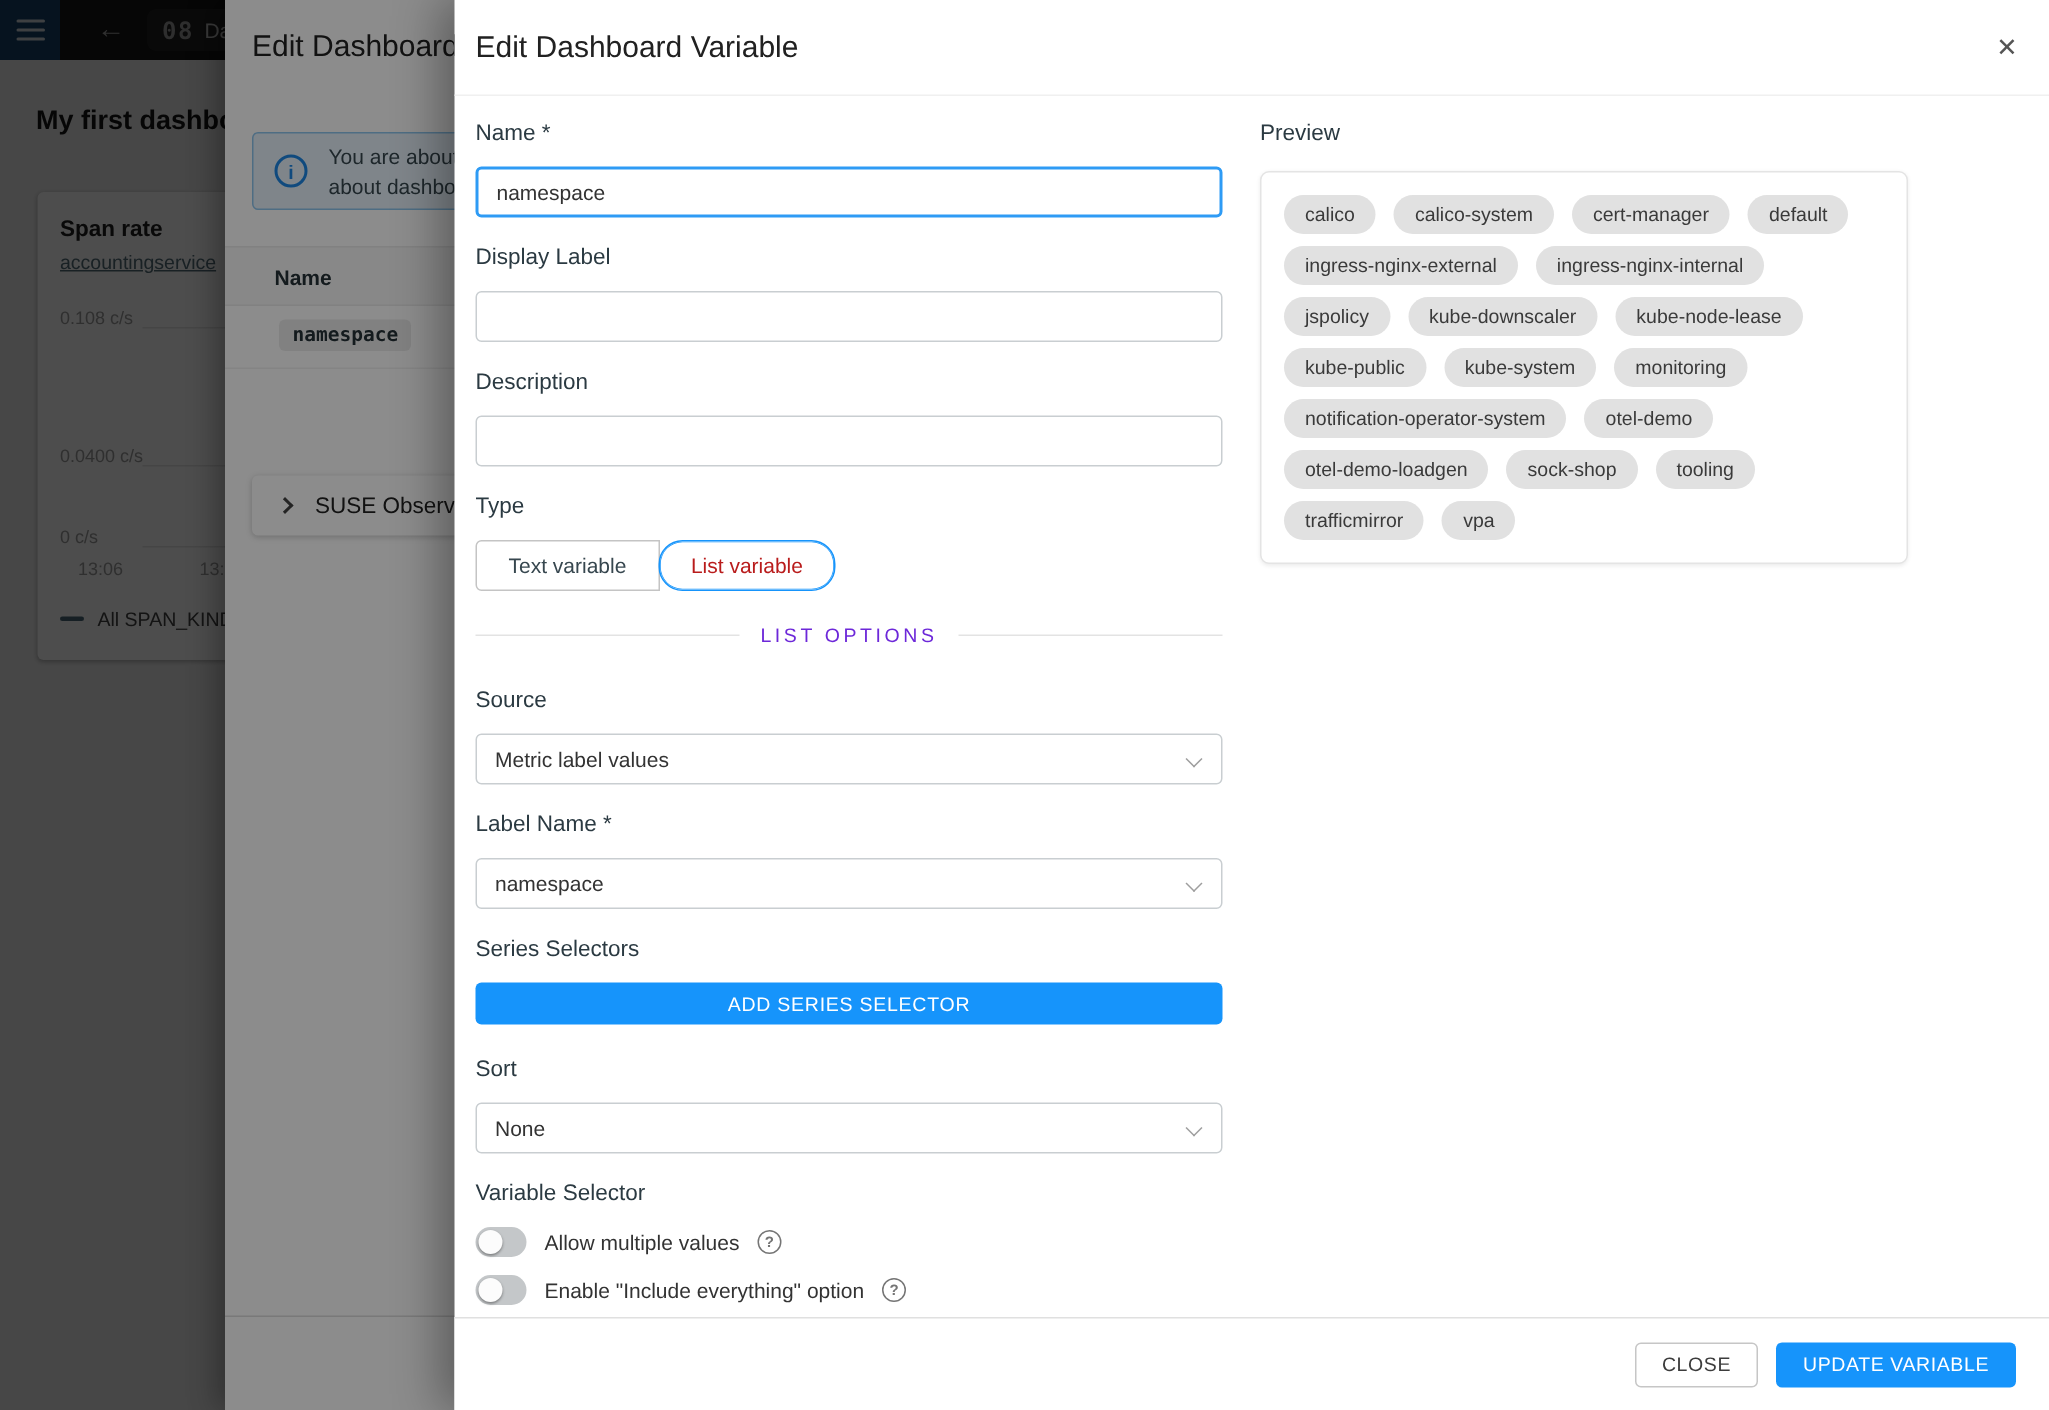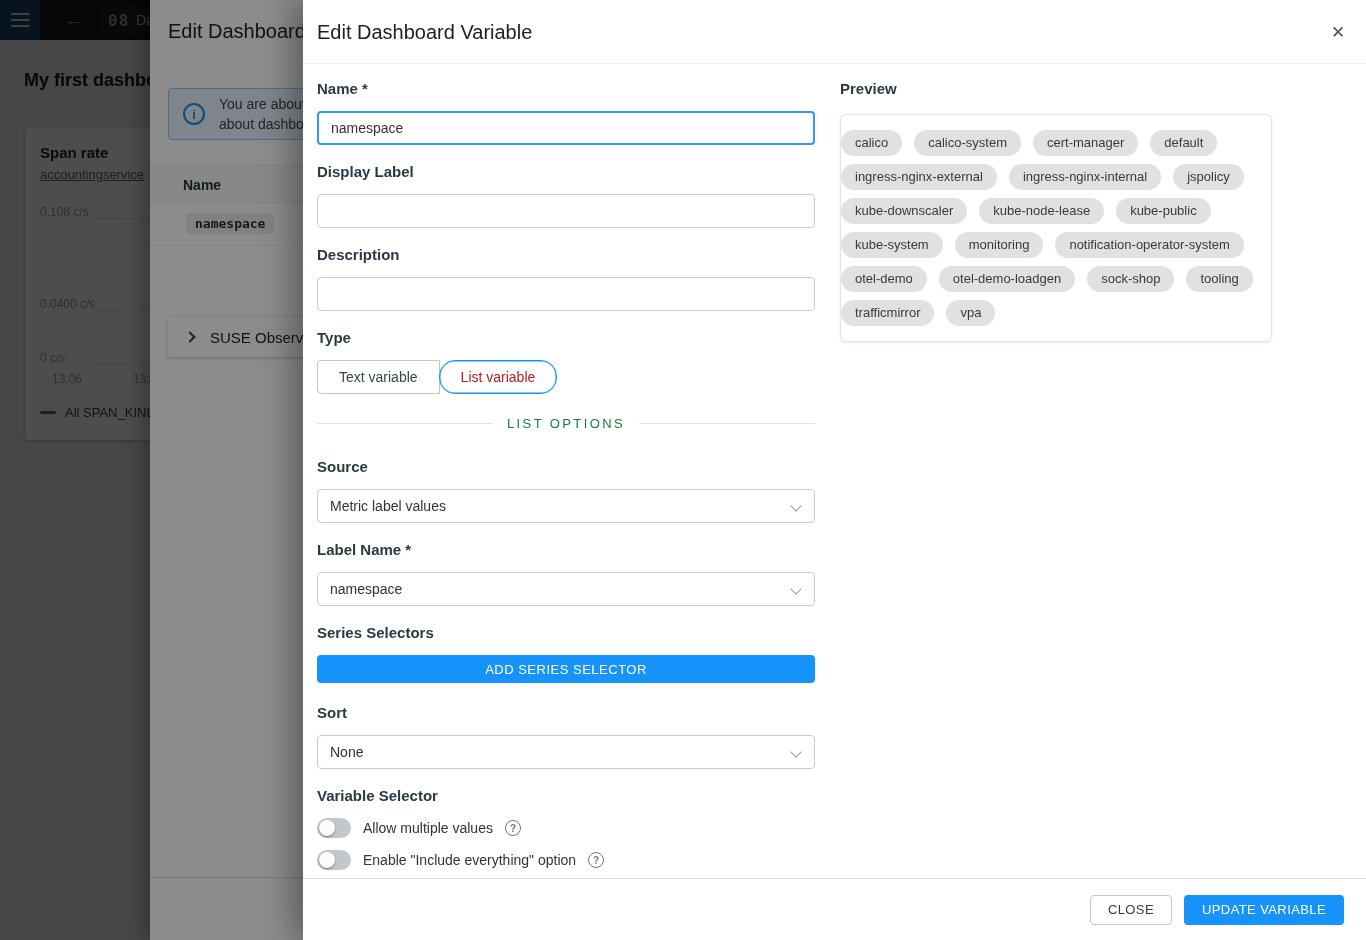--- a/index.html
+++ b/index.html
@@ -48,41 +48,41 @@
   .expander-label { font-size:15px; font-weight:500; color:#212121; white-space:nowrap; }
   .drawer-footline { position:absolute; left:0; bottom:62px; width:100%; height:1px; background:#dcdcdc; }
 
   
   .modal { position:absolute; left:303px; top:0; right:0; bottom:0; z-index:20; background:#fff; box-shadow:-10px 0 30px rgba(0,0,0,.35); }
   .modal-header { position:absolute; top:0; left:0; width:100%; height:64px; border-bottom:1px solid #f0f0f0; }
   .modal-title { position:absolute; left:14px; top:21px; font-size:20px; font-weight:500; color:#212121; }
   .close-btn { position:absolute; right:16px; top:20px; width:24px; height:24px; display:flex; align-items:center; justify-content:center; font-size:17px; color:#555; cursor:pointer; }
 
   .form-col { position:absolute; left:14px; top:80px; width:498px; }
-  .f-label { font-size:15px; font-weight:700; color:#2b3a42; height:18px; margin-bottom:13px; }
+  .f-label { font-size:15px; font-weight:400; color:#2b3a42; height:18px; margin-bottom:13px; }
   .f-input { width:100%; height:34px; border:1px solid #c9ced1; border-radius:4px; padding:0 12px; font-size:14px; color:#333; font-family:inherit; outline:none; background:#fff; margin-bottom:18px; }
   .f-input.focused { border:2px solid #2e9bf5; }
   .seg-row { display:flex; margin-bottom:22px; }
   .seg-btn { height:34px; padding:0 21px; display:flex; align-items:center; font-size:14px; cursor:pointer; background:#fff; }
   .seg-btn.plain { border:1px solid #c4c4c4; border-radius:4px 0 0 4px; color:#37474f; }
   .seg-btn.selected { border:1px solid #1694fb; border-radius:16px; color:#b91c1c; margin-left:-1px; z-index:1; box-shadow:inset 0 0 0 0.5px #1694fb; }
   .list-divider { display:flex; align-items:center; gap:14px; margin-bottom:27px; }
   .list-divider .line { flex:1; height:1px; background:#e3e3e3; }
-  .list-divider .txt { font-size:13px; color:#15803d; letter-spacing:2.4px; }
+  .list-divider .txt { font-size:13px; color:#6d28d9; letter-spacing:2.4px; }
   .f-select { position:relative; width:100%; height:34px; border:1px solid #c9ced1; border-radius:4px; display:flex; align-items:center; padding:0 12px; font-size:14px; color:#333; cursor:pointer; margin-bottom:18px; background:#fff; }
   .chev-down { position:absolute; right:14px; top:12px; width:8px; height:8px; border-right:1.5px solid #9e9e9e; border-bottom:1.5px solid #9e9e9e; transform:rotate(45deg); }
   .primary-btn { width:100%; height:28px; background:#1694fb; color:#fff; border:none; border-radius:4px; font-size:13px; font-weight:500; letter-spacing:.5px; font-family:inherit; cursor:pointer; margin-bottom:21px; }
   .toggle-row { display:flex; align-items:center; gap:12px; height:20px; margin-bottom:12px; }
   .switch { position:relative; width:34px; height:20px; border-radius:10px; background:#c4c7c9; cursor:pointer; flex:0 0 auto; }
   .switch .knob { position:absolute; left:2px; top:2px; width:16px; height:16px; border-radius:50%; background:#fcfcfc; box-shadow:0 1px 2px rgba(0,0,0,.4); }
   .toggle-label { font-size:14px; color:#333; }
   .help-icon { width:16px; height:16px; border:1.5px solid #757575; border-radius:50%; color:#757575; font-size:10px; font-weight:700; display:flex; align-items:center; justify-content:center; flex:0 0 auto; }
 
   .preview-col { position:absolute; left:537px; top:80px; width:510px; }
-  .preview-card { margin-top:16px; width:432px; border:1px solid #e4e4e4; border-radius:6px; box-shadow:0 1px 3px rgba(0,0,0,.08); padding:15px 0; background:#fff; }
+  .preview-card { margin-top:16px; width:432px; border:1px solid #e4e4e4; border-radius:6px; box-shadow:0 1px 3px rgba(0,0,0,.08); padding:15px 15px; background:#fff; }
   .chip-list { display:flex; flex-wrap:wrap; gap:8px 12px; }
   .chip { height:26px; line-height:26px; padding:0 14px; background:#e1e1e1; border-radius:13px; font-size:13px; color:#3a3a3a; white-space:nowrap; }
 
   .modal-footer { position:absolute; left:0; bottom:0; width:100%; height:62px; border-top:1px solid #e0e0e0; background:#fff; display:flex; align-items:center; justify-content:flex-end; gap:12px; padding-right:22px; }
   .ghost-btn { height:30px; padding:0 17px; background:#fff; border:1px solid #c6c6c6; border-radius:4px; font-size:13px; font-weight:500; letter-spacing:.4px; color:#3c3c3c; font-family:inherit; cursor:pointer; }
   .blue-btn { height:30px; padding:0 18px; background:#1694fb; border:none; border-radius:4px; font-size:13px; font-weight:500; letter-spacing:.4px; color:#fff; font-family:inherit; cursor:pointer; }
 </style>
 </head>
 <body>
 

